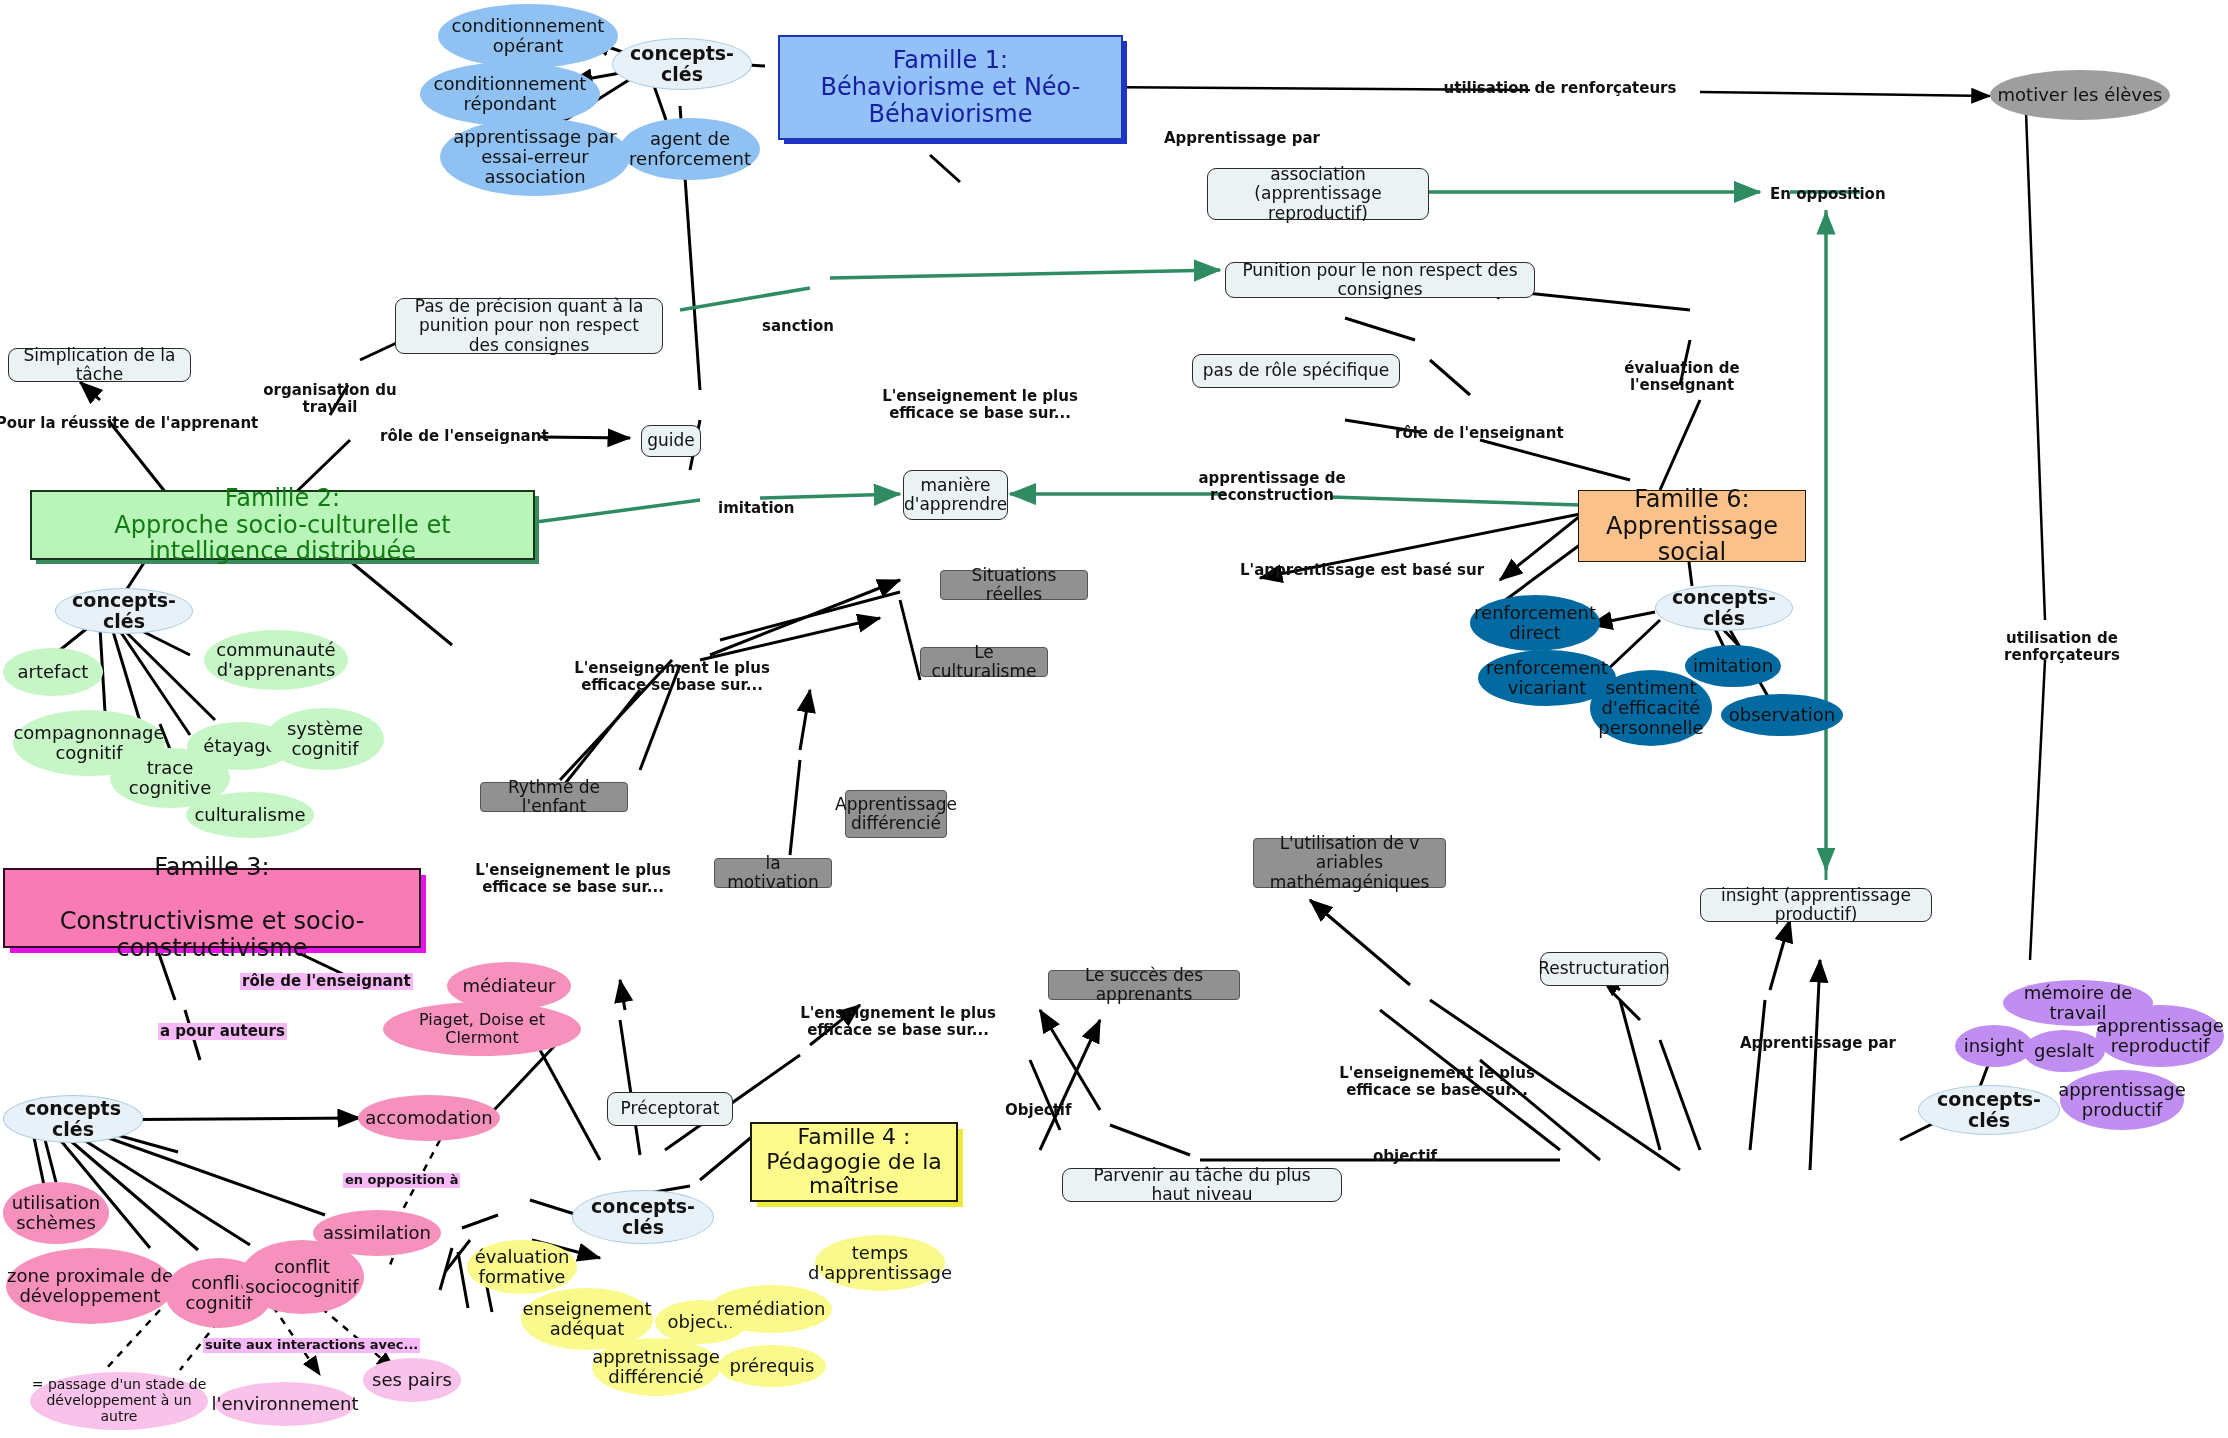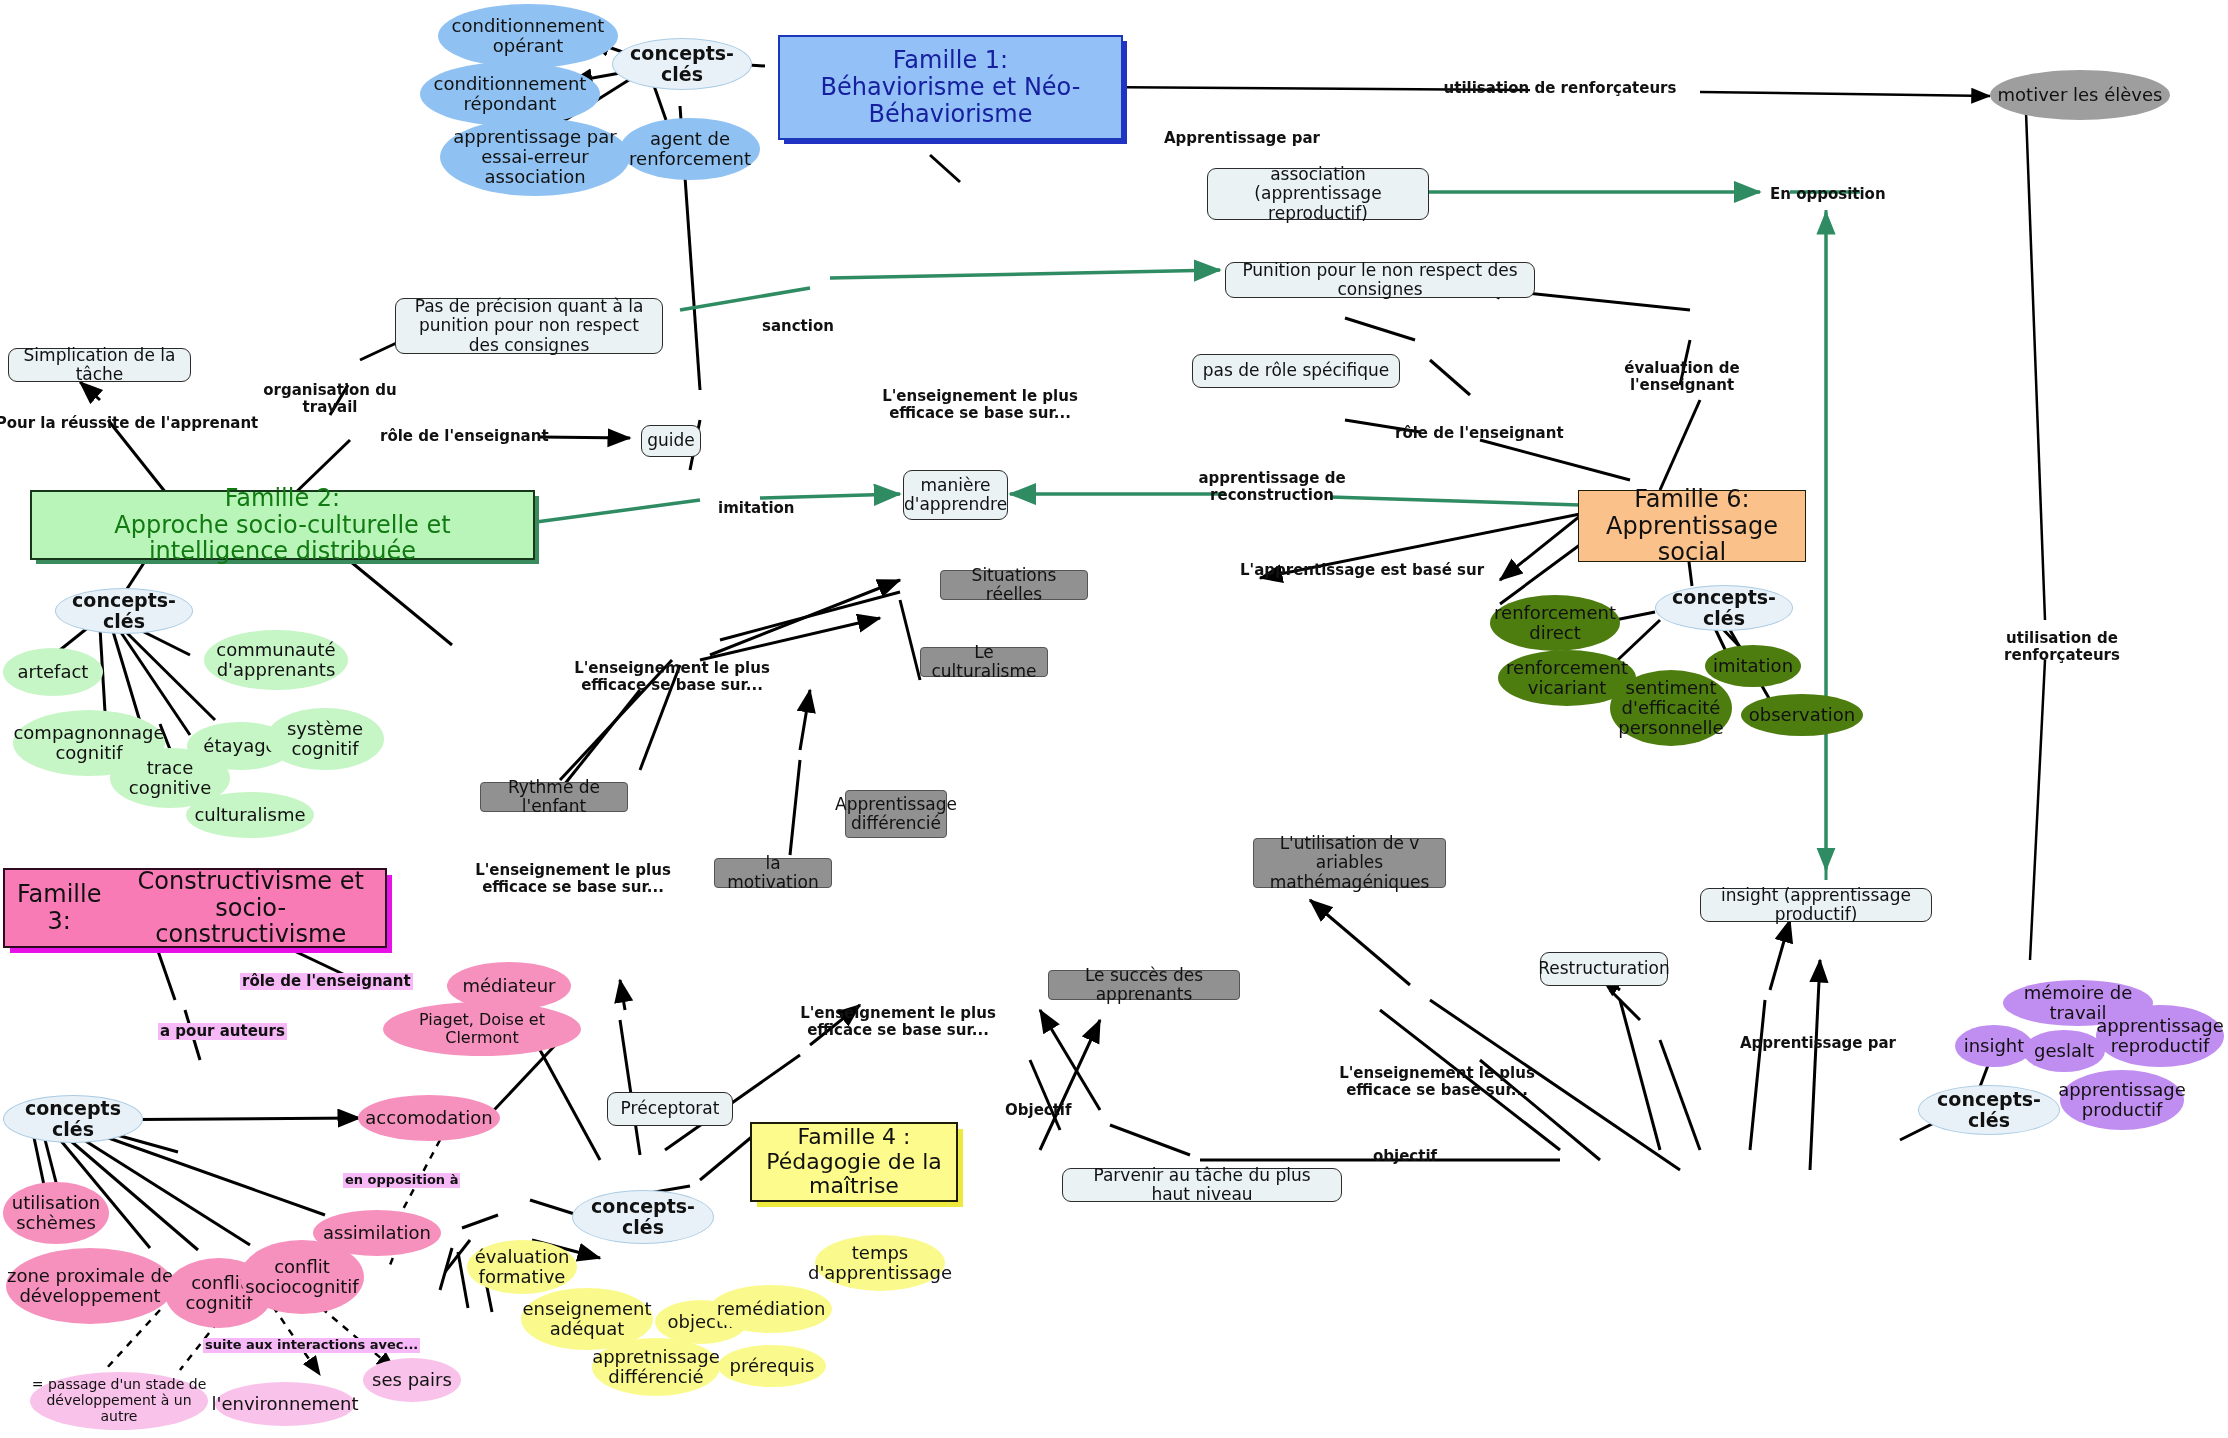--- a/index.html
+++ b/index.html
@@ -26,21 +26,21 @@
   .fam6{background:#fbc18a;border:1.5px solid #1c1c07;color:#111;}
 
   
   .ell{border-radius:50%;font-size:18px;color:#111;}
   .ckey{background:#e8f1f7;border:1.5px solid #aacbe4;font-weight:bold;font-size:19px;border-radius:50%;color:#111;}
   .blue{background:#8fc2f2;}
   .green{background:#c6f5c6;}
   .pink{background:#f690bd;}
   .pinklt{background:#f9c2ea;}
   .yellow{background:#fafa8c;}
-  .orange{background:#4d7c0f;margin-left:20px;}
+  .orange{background:#0369a1;}
   .purple{background:#c08df0;}
 
   
   .lbl{position:absolute;font-size:15px;font-weight:bold;color:#111;white-space:nowrap;line-height:1.15;text-align:center;}
   .lbl.hl{background:#f6b8f6;padding:0 2px;}
   .lbl.c{transform:translateX(-50%);}
   .small{font-size:13px;}
 </style>
 </head>
 <body>
@@ -316,21 +316,21 @@
 <div class="node rr" style="left:607px;top:1092px;width:126px;height:34px;">Préceptorat</div>
 
 <div class="node rr" style="left:1062px;top:1168px;width:280px;height:34px;">Parvenir au tâche du plus haut niveau</div>
 
 <div class="lbl" style="left:1373px;top:1148px;">objectif</div>
 
 <div class="lbl c" style="left:1818px;top:1035px;">Apprentissage par</div>
 
 <div class="lbl c" style="left:2062px;top:630px;width:150px;white-space:normal;">utilisation de renforçateurs</div>
 
-<div class="node fam fam3" style="left:3px;top:868px;width:384px;height:80px;gap:27px;">
+<div class="node fam fam3" style="left:3px;top:868px;width:418px;height:80px;flex-direction:column;gap:27px;">
   <span>Famille 3:</span>
   <span>Constructivisme et socio-constructivisme</span>
 </div>
 
 <div class="lbl hl" style="left:240px;top:973px;">rôle de l'enseignant</div>
 <div class="node ell pink" style="left:447px;top:962px;width:124px;height:48px;">médiateur</div>
 
 <div class="lbl hl" style="left:158px;top:1023px;">a pour auteurs</div>
 <div class="node ell pink" style="left:383px;top:1002px;width:198px;height:54px;font-size:16px;">Piaget, Doise et Clermont</div>
 

